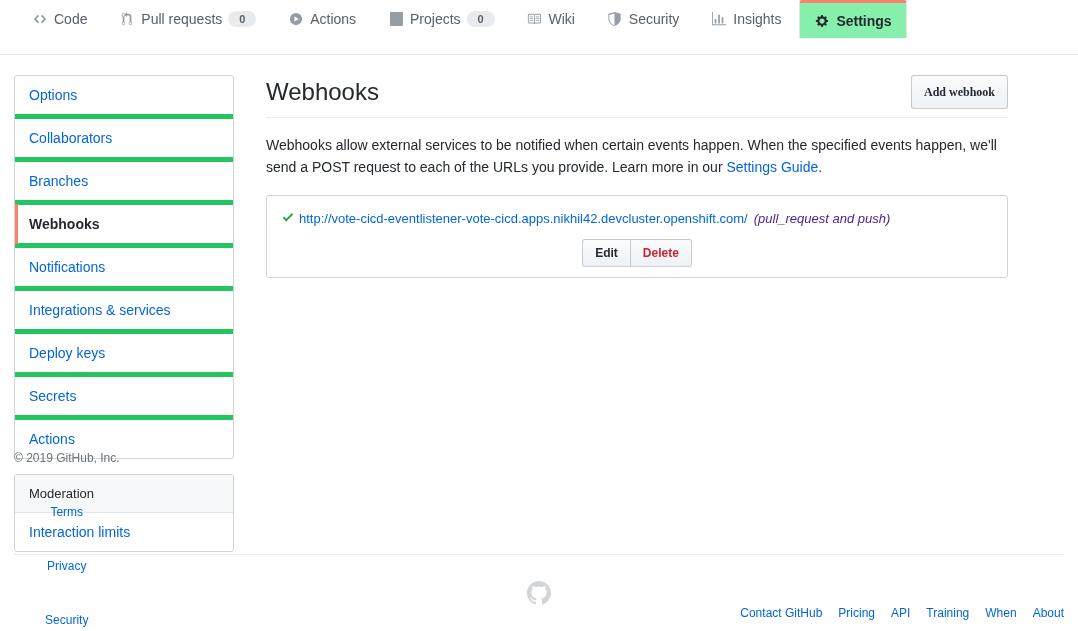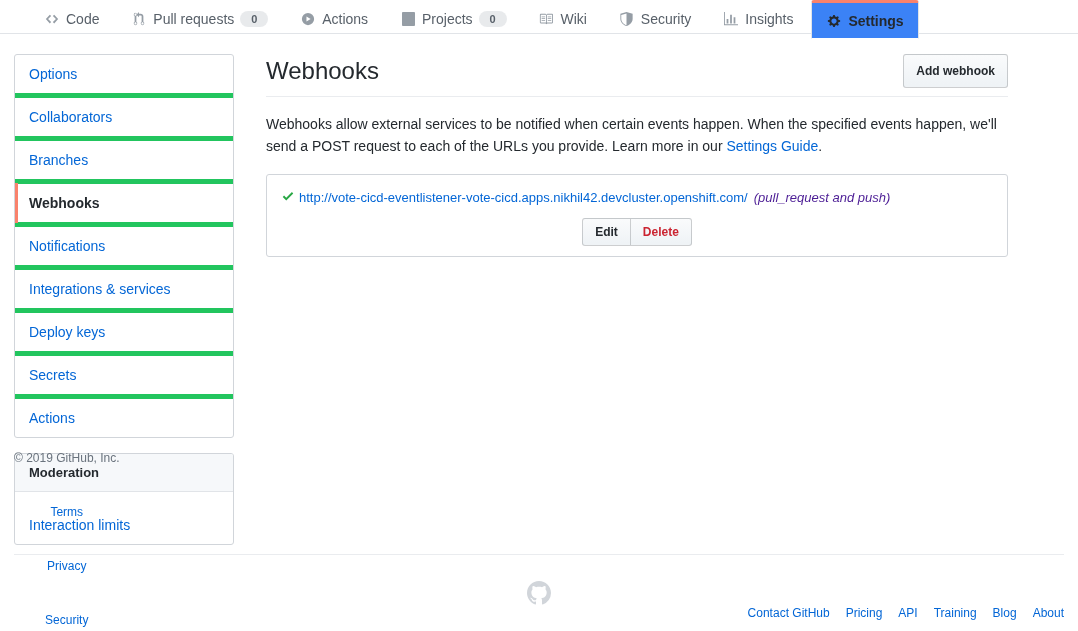--- a/index.html
+++ b/index.html
@@ -13,24 +13,24 @@
     font-family: "Liberation Sans", sans-serif;
     font-size: 14px;
     color: #24292e;
     overflow: hidden;
     position: relative;
   }
 
   
   .reponav {
     position: relative;
-    height: 34px;
+    height: 55px;
     border-bottom: 1px solid #e1e4e8;
     background: #ffffff;
-    padding-left: 30px;
+    padding-left: 18px;
     box-sizing: border-box;
     white-space: nowrap;
   }
   .reponav-item {
     display: inline-flex;
     align-items: center;
     height: 38px;
     padding: 0 14px;
     font-size: 14px;
     color: #586069;
@@ -38,21 +38,21 @@
     box-sizing: border-box;
     position: relative;
     top: 0;
     cursor: pointer;
     vertical-align: top;
   }
   .reponav-item .tab-label { line-height: 1; }
   .reponav-item.selected {
     color: #24292e;
     font-weight: bold;
-    background: #3b82f6;
+    background: #86efac;
     border: 1px solid #e1e4e8;
     border-bottom-color: #ffffff;
     border-top: 3px solid #f9826c;
     border-radius: 3px 3px 0 0;
     margin-bottom: -1px;
     height: 39px;
   }
   .reponav-icon {
     display: inline-flex;
     align-items: center;
@@ -125,23 +125,23 @@
     bottom: -1px;
     left: 0;
     width: 3px;
     content: "";
     background-color: #f9826c;
   }
   .menu-heading {
     display: block;
     padding: 10px 15px 10px 14px;
     margin-top: 0;
-    margin-bottom: 14px;
+    margin-bottom: 0;
     font-size: 13px;
-    font-weight: 700;
+    font-weight: 400;
     line-height: 17px;
     color: #24292e;
     background-color: #f6f8fa;
     border-bottom: 1px solid #e1e4e8;
     border-radius: 2px 2px 0 0;
   }
 
   
   .content {
     flex: 1 1 auto;
@@ -169,21 +169,21 @@
     font-size: 12px;
     font-weight: 600;
     line-height: 20px;
     color: #24292e;
     background-color: #eff3f6;
     background-image: linear-gradient(-180deg, #fafbfc 0%, #eff3f6 90%);
     border: 1px solid rgba(27,31,35,0.2);
     border-radius: 3px;
     cursor: pointer;
     white-space: nowrap;
-    font-family: Liberation Sans, sans-serif;
+    font-family: Liberation Serif, serif;
   }
   .intro-text {
     margin: 0 0 16px 0;
     font-size: 14px;
     line-height: 1.6;
     color: #24292e;
   }
   .intro-text a { color: #0366d6; text-decoration: none; }
 
   .webhook-box {
@@ -441,18 +441,18 @@
       <svg width="24" height="24" viewBox="0 0 16 16" fill="currentColor" aria-hidden="true">
           <path d="M8 0C3.58 0 0 3.58 0 8c0 3.54 2.29 6.53 5.47 7.59.4.07.55-.17.55-.38 0-.19-.01-.82-.01-1.49-2.01.37-2.53-.49-2.69-.94-.09-.23-.48-.94-.82-1.13-.28-.15-.68-.52-.01-.53.63-.01 1.08.58 1.23.82.72 1.21 1.87.87 2.33.66.07-.52.28-.87.51-1.07-1.78-.2-3.64-.89-3.64-3.95 0-.87.31-1.59.82-2.15-.08-.2-.36-1.02.08-2.12 0 0 .67-.21 2.2.82.64-.18 1.32-.27 2-.27s1.36.09 2 .27c1.53-1.04 2.2-.82 2.2-.82.44 1.1.16 1.92.08 2.12.51.56.82 1.27.82 2.15 0 3.07-1.87 3.75-3.65 3.95.29.25.54.73.54 1.48 0 1.07-.01 1.93-.01 2.2 0 .21.15.46.55.38A8.012 8.012 0 0 0 16 8c0-4.42-3.58-8-8-8z"></path>
         </svg>
     </div>
 
     <div class="footer-right">
       <a class="footer-link">Contact GitHub</a>
       <a class="footer-link">Pricing</a>
       <a class="footer-link">API</a>
       <a class="footer-link">Training</a>
-      <a class="footer-link">Blog</a>
+      <a class="footer-link">When</a>
       <a class="footer-link">About</a>
     </div>
 
   </div>
 </div>
 
 </body></html>

